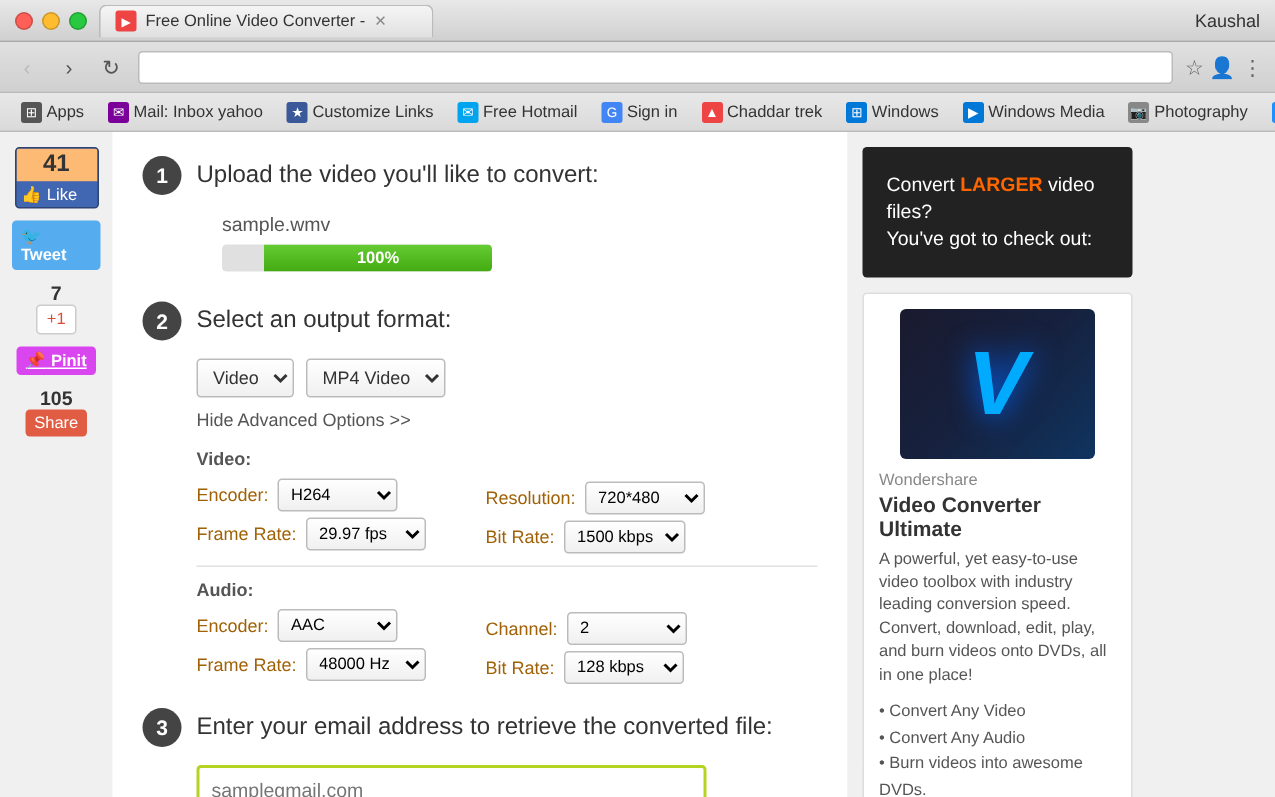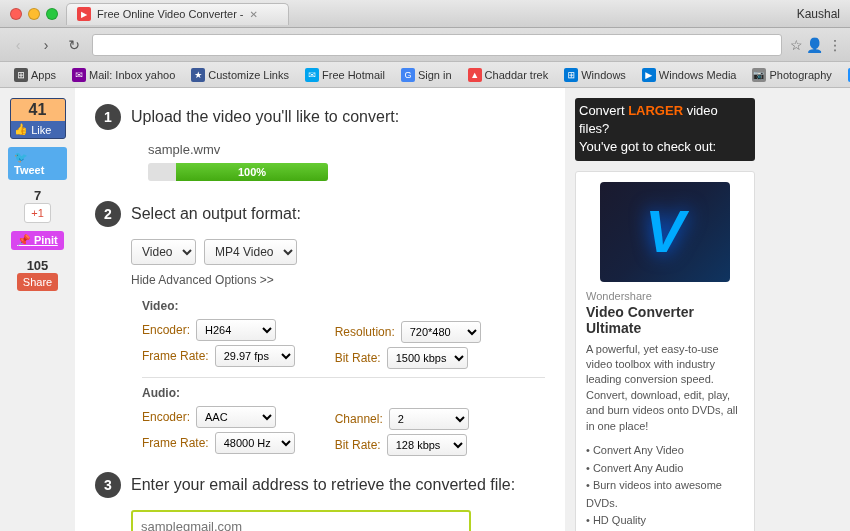--- a/index.html
+++ b/index.html
@@ -189,21 +189,21 @@
       border-radius: 3px;
       padding: 0 6px;
       font-size: 12px;
       background: linear-gradient(to bottom, #fff, #f0f0f0);
       color: #333;
       cursor: pointer;
       appearance: auto;
     }
     .hide-advanced { font-size: 12px; color: #555; cursor: pointer; margin-bottom: 12px; }
 
-    .advanced-options { border: none; margin-left: 11px; }
+    .advanced-options { border: none; }
     .adv-row { display: flex; margin-bottom: 8px; gap: 40px; }
     .adv-group { display: flex; flex-direction: column; gap: 4px; }
     .adv-label { font-size: 12px; color: #555; font-weight: bold; margin-bottom: 2px; }
     .adv-field { display: flex; align-items: center; gap: 6px; font-size: 12px; color: #333; }
     .adv-field label { color: #a16207; }
     .adv-select {
       height: 22px;
       border: 1px solid #bbb;
       border-radius: 3px;
       padding: 0 4px;
@@ -231,21 +231,21 @@
     
     .right-sidebar {
       width: 200px;
       background: #f0f0f0;
       padding: 10px;
     }
 
     .ad-banner {
       background: #222;
       color: white;
-      padding: 4px;
+      padding: 16px;
       border-radius: 3px;
       margin-bottom: 10px;
     }
     .ad-banner-text { font-size: 13px; line-height: 1.4; }
     .ad-banner-text .highlight { color: #ff6600; font-weight: bold; }
 
     .product-box {
       background: white;
       border: 1px solid #ddd;
       border-radius: 3px;

